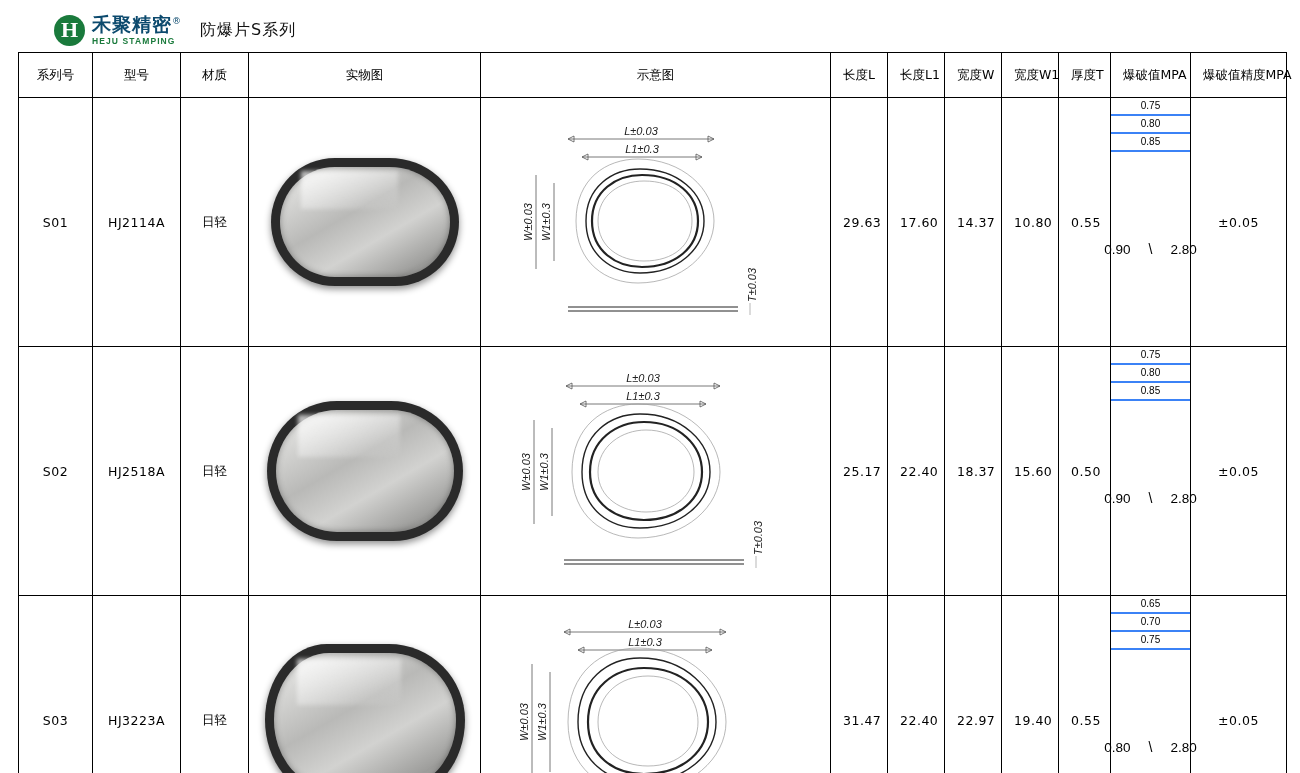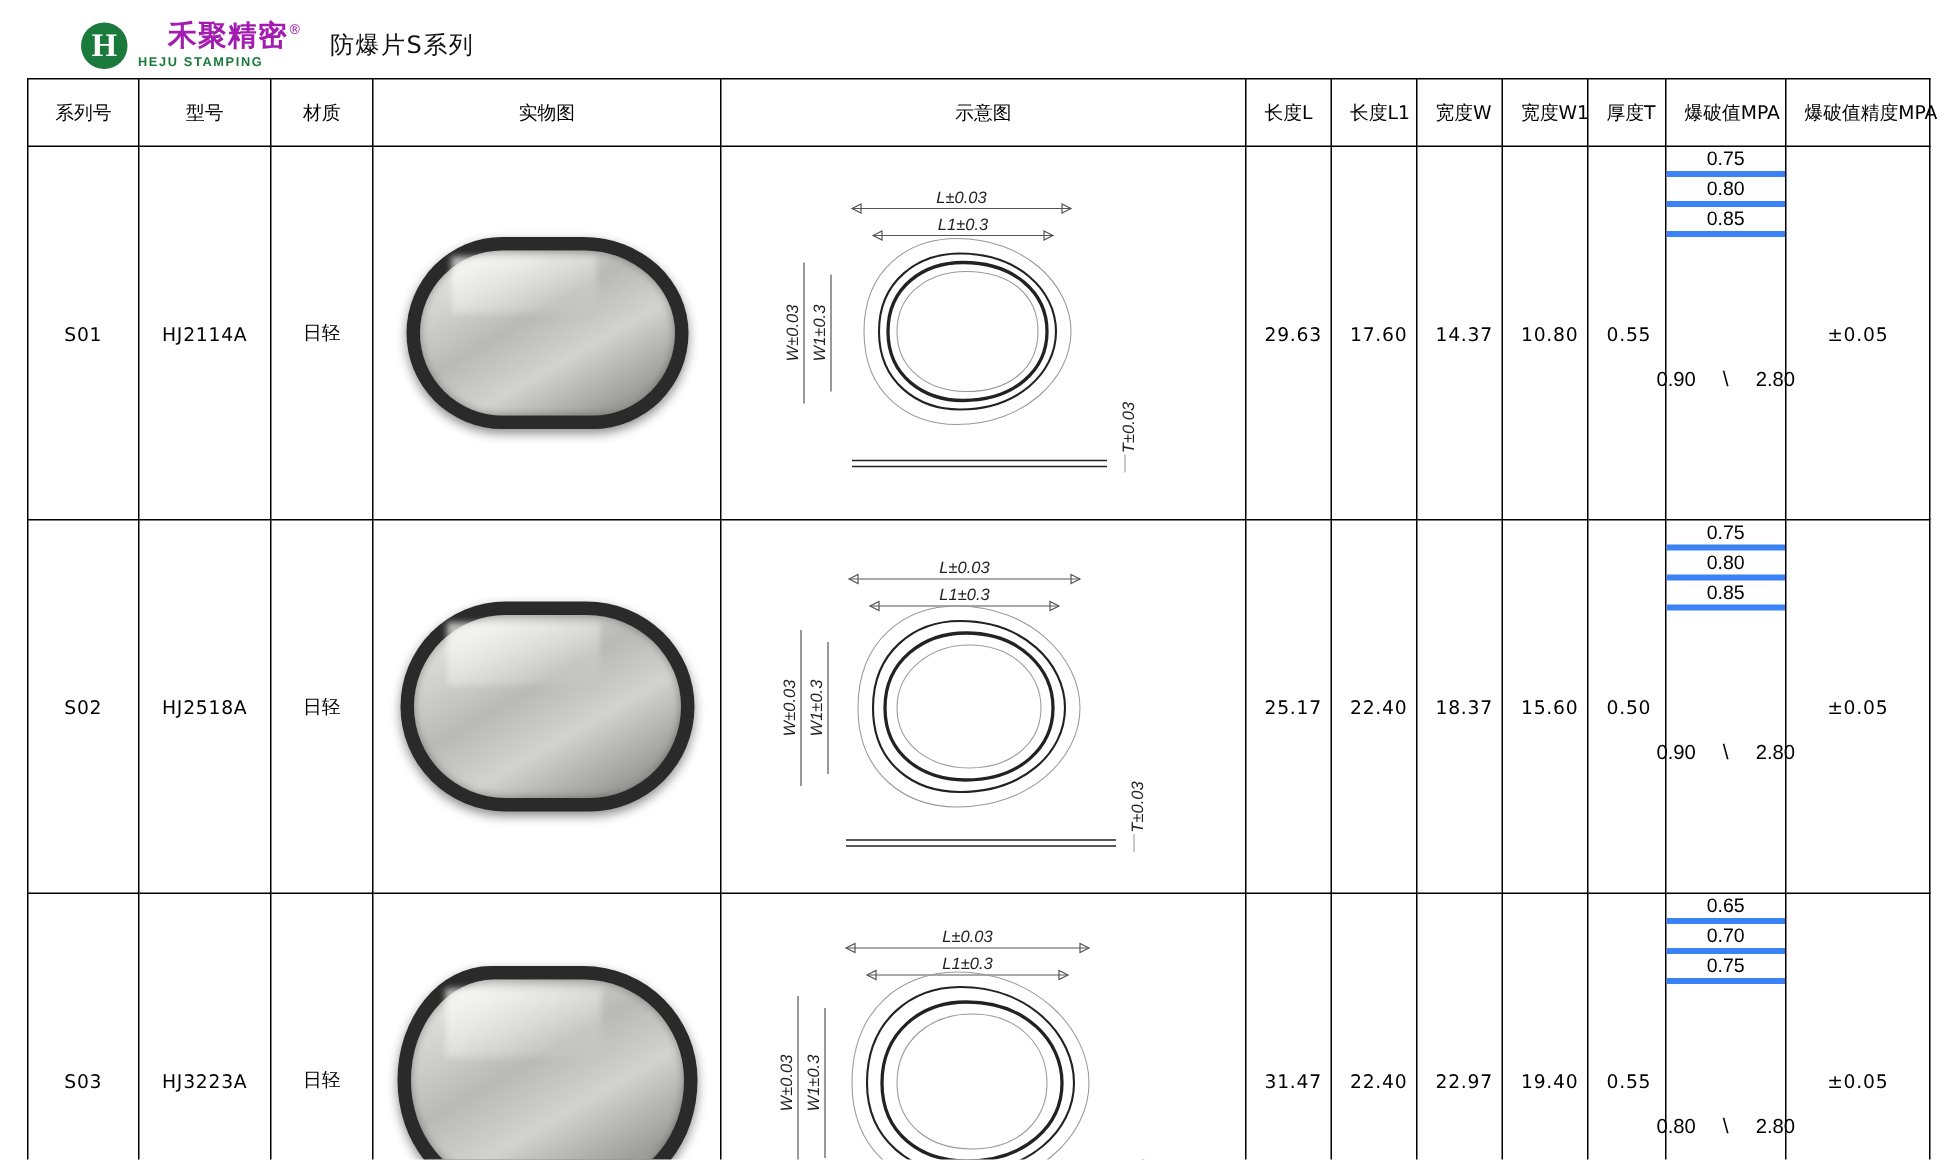--- a/index.html
+++ b/index.html
@@ -49,22 +49,21 @@
     display: flex;
     flex-direction: column;
     justify-content: center;
     line-height: 1;
   }
   .logo-cn {
     font-family: "DejaVu Sans", sans-serif;
     font-size: 19px;
     font-weight: bold;
     letter-spacing: 1px;
-    color: #a21caf;
-    margin-left: 20px;
+    color: #0c4a6e;
   }
   .logo-cn .reg {
     font-size: 9px;
     vertical-align: super;
     font-weight: normal;
   }
   .logo-en {
     font-size: 8.5px;
     letter-spacing: 1.1px;
     color: #1a7a3c;
@@ -114,25 +113,25 @@
   .burst-cell {
     padding: 0 !important;
     vertical-align: top;
   }
   .burst-inner {
     display: flex;
     flex-direction: column;
     height: 100%;
   }
   .burst-top .bv {
-    border-bottom: 4px solid #3b82f6;
+    border-bottom: 2px solid #3b82f6;
     height: 16px;
     line-height: 16px;
     font-family: "Liberation Sans", sans-serif;
-    font-size: 13px;
+    font-size: 10px;
   }
   .burst-bottom {
     flex: 1;
     display: flex;
     flex-direction: row;
     align-items: center;
     justify-content: center;
     gap: 18px;
     font-family: "Liberation Sans", sans-serif;
     font-size: 13.5px;

